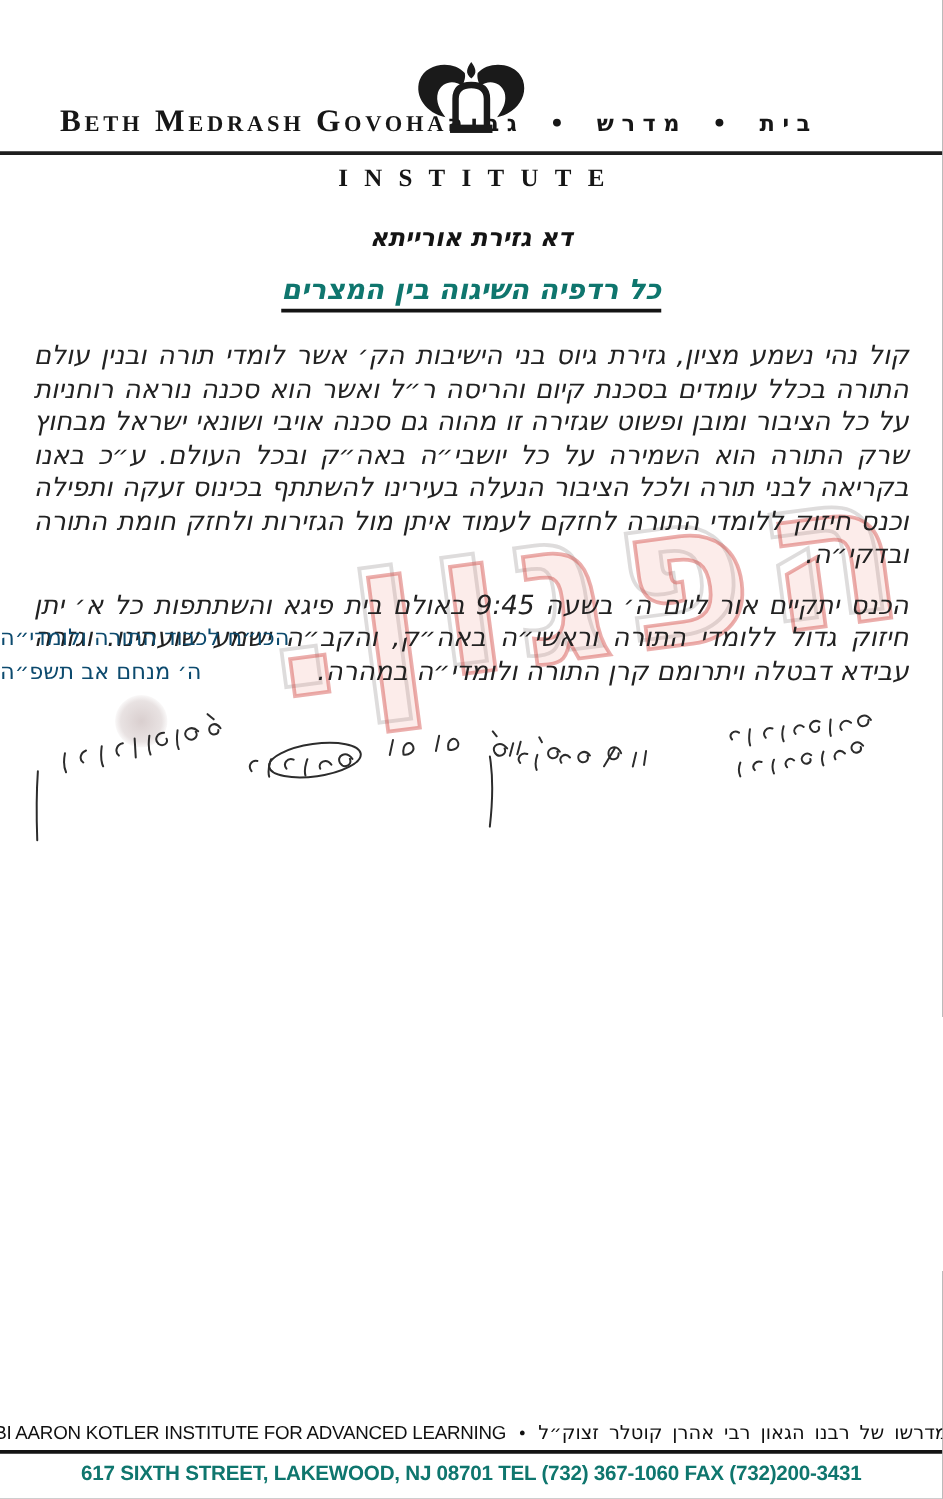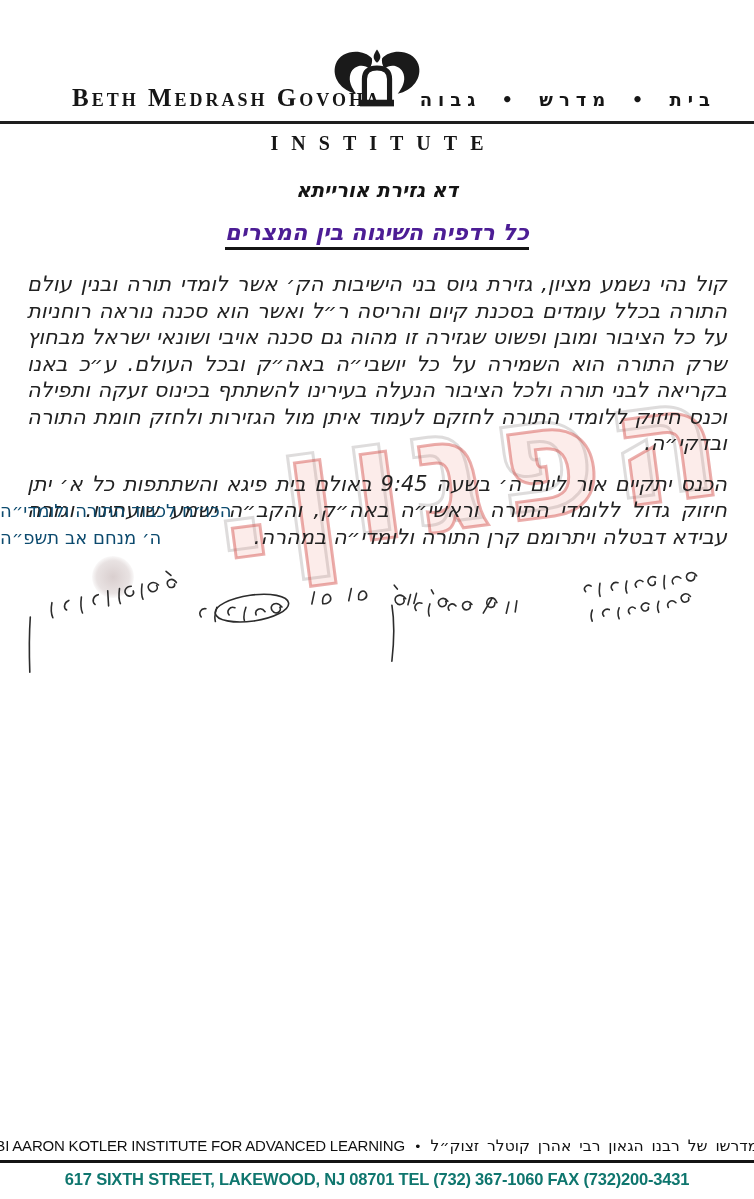--- a/index.html
+++ b/index.html
@@ -5,22 +5,22 @@
   * { margin:0; padding:0; box-sizing:border-box; }
   html,body { background:#888; }
   .page {
     position:relative; width:754px; height:1199px; margin:0 auto;
     background:#ffffff; overflow:hidden; color:#1c1c1c;
     font-family:"DejaVu Sans", sans-serif;
   }
   
   .masthead {
     position:absolute; top:34px; left:0; right:0; height:86px;
-    display:flex; align-items:flex-end; justify-content:space-between;
-    padding:0 38px 2px 72px;
+    display:flex; align-items:flex-end; 
+    padding:0 38px 2px 48px;
   }
   .org-en {
     font-family:"Liberation Serif", serif; font-variant:small-caps;
     font-weight:bold; font-size:25px; letter-spacing:3px;
     white-space:nowrap; padding-bottom:6px; color:#161616;
   }
   .logo-wrap { position:absolute; left:50%; transform:translateX(-50%); bottom:0px; }
   .org-he {
     direction:rtl; font-weight:bold; font-size:18px; letter-spacing:6px;
     word-spacing:8px; white-space:nowrap; padding-bottom:8px; color:#161616;
@@ -48,21 +48,21 @@
     background:radial-gradient(circle, rgba(165,140,140,0.42) 0%, rgba(165,140,140,0.25) 55%, rgba(165,140,140,0) 75%);
     z-index:0; pointer-events:none;
   }
   
   .body-block {
     position:absolute; top:178px; left:27px; right:27px; direction:rtl; z-index:1;font-style:italic;
   }
   .heading1 { text-align:center; font-weight:bold; font-size:20px; color:#141414; }
   .heading2 { text-align:center; margin-top:17px; }
   .heading2 span {
-    display:inline-block; font-weight:bold; font-size:22.5px; color:#4c1d95;
+    display:inline-block; font-weight:bold; font-size:22.5px; color:#0f766e;
     border-bottom:3px solid #141414; padding-bottom:2px;
   }
   .para {
     margin-top:21px; font-size:21px; line-height:26.5px;
     text-align:justify; color:#222222;
   }
   .para + .para { margin-top:14px; }
   .closing {
     position:absolute; top:497px; left:0; right:0; text-align:left;
     direction:rtl; font-size:18px; line-height:27px; color:#0c4a6e; z-index:1;

